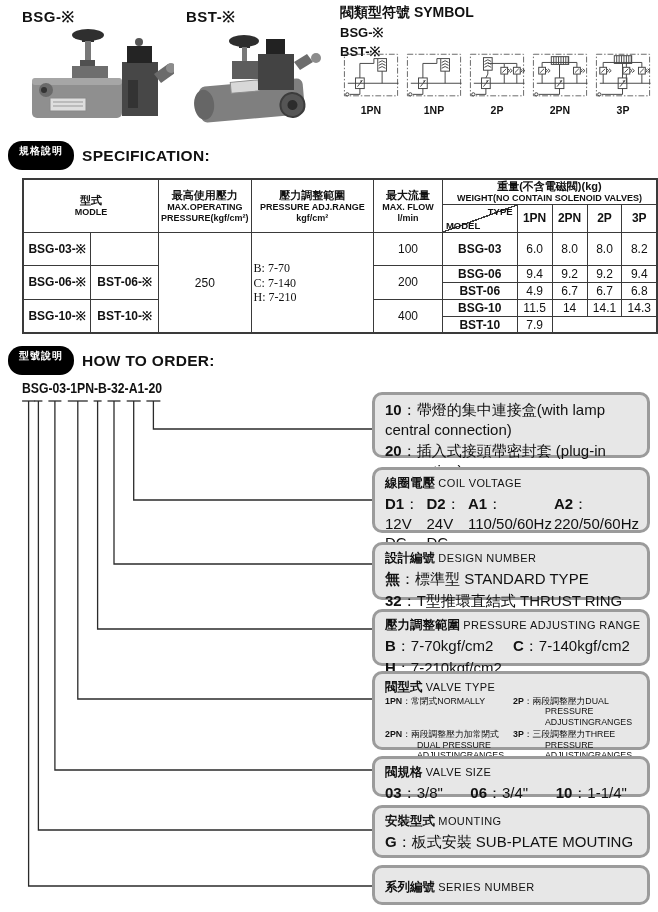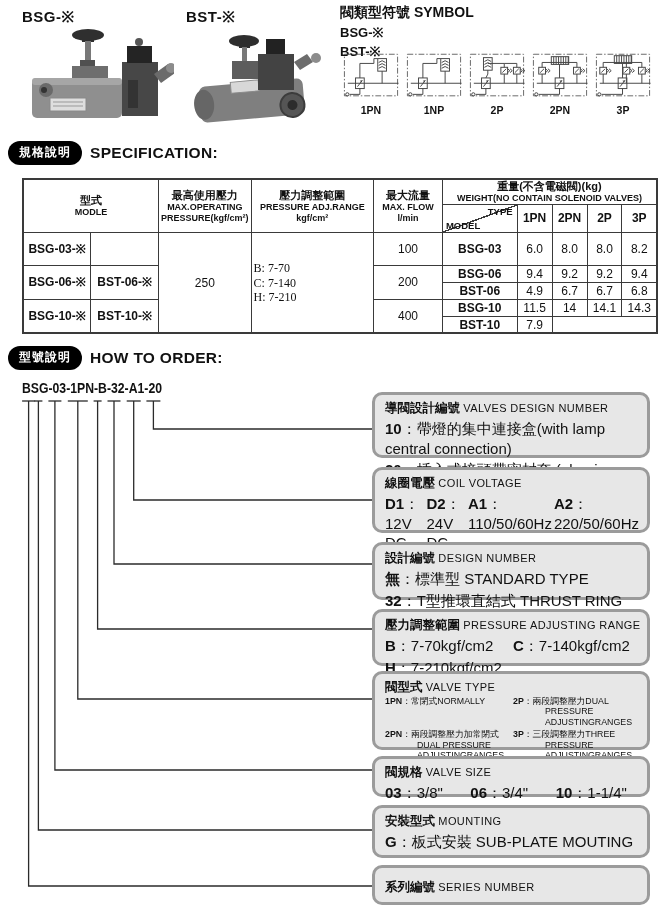--- a/index.html
+++ b/index.html
@@ -15,22 +15,22 @@
   .sym-model{position:absolute;left:340px;font-size:13px;font-weight:bold;}
   .sym-row{position:absolute;left:342px;top:50px;width:310px;display:flex;justify-content:space-between;}
   .sym{width:58px;text-align:center;}
   .sym svg{display:block;}
   .sym .s{stroke:#444;fill:none;stroke-width:1;}
   .sym .dash{stroke-dasharray:6 2 1.5 2;stroke-width:0.9;stroke:#555;}
   .sym-label{font-size:10.5px;font-weight:bold;margin-top:2px;}
 
   
   .sec{position:absolute;left:8px;display:flex;align-items:center;gap:8px;}
-  .badge{background:#000;color:#fff;font-weight:bold;font-size:12px;
-         padding:3px 11px 4px;border-radius:14px;letter-spacing:1px;}
+  .badge{background:#000;color:#fff;font-weight:bold;font-size:10px;
+         padding:3px 11px 12px;border-radius:14px;letter-spacing:1px;}
   .sec-heading{font-size:15.5px;font-weight:bold;letter-spacing:0.3px;}
 
   
   .spec-table{position:absolute;left:22px;top:178px;border-collapse:collapse;table-layout:fixed;
               border:2px solid #3a3a3a;}
   .spec-table td{border:1px solid #3a3a3a;text-align:center;vertical-align:middle;
                  padding:0 2px;font-size:12px;line-height:1.2;}
   .hz{font-size:11px;font-weight:bold;}
   .he{font-size:9px;font-weight:bold;}
   .typecol{font-size:11px;font-weight:bold;}
@@ -386,21 +386,20 @@
         <path d="M54.9 27 V396 H372" fill="none"></path>
         <line x1="34.4" y1="27" x2="42.4" y2="27"></line>
         <path d="M38.4 27 V456 H372" fill="none"></path>
         <line x1="22.1" y1="27" x2="35.1" y2="27"></line>
         <path d="M28.6 27 V512 H372" fill="none"></path>
       </g>
   </svg>
 
   <div>
       <div class="obox" style="top: 392px; height: 66px;">
-        <div class="bt"><span class="zh">導閥設計編號</span> <span class="en">VALVES DESIGN NUMBER</span></div>
         <div class="oitems" style="grid-template-columns:repeat(1,1fr);">
           <div class="oitem"><span class="k">10</span>：<span>帶燈的集中連接盒(with lamp central connection)</span></div>
           <div class="oitem"><span class="k">20</span>：<span>插入式接頭帶密封套 (plug-in connection)</span></div>
         </div>
       </div>
       <div class="obox" style="top: 467px; height: 66px;">
         <div class="bt"><span class="zh">線圈電壓</span> <span class="en">COIL VOLTAGE</span></div>
         <div class="oitems" style="grid-template-columns:repeat(4,1fr);">
           <div class="oitem"><span class="k">D1</span>：<span>12V  DC</span></div>
           <div class="oitem"><span class="k">D2</span>：<span>24V  DC</span></div>

